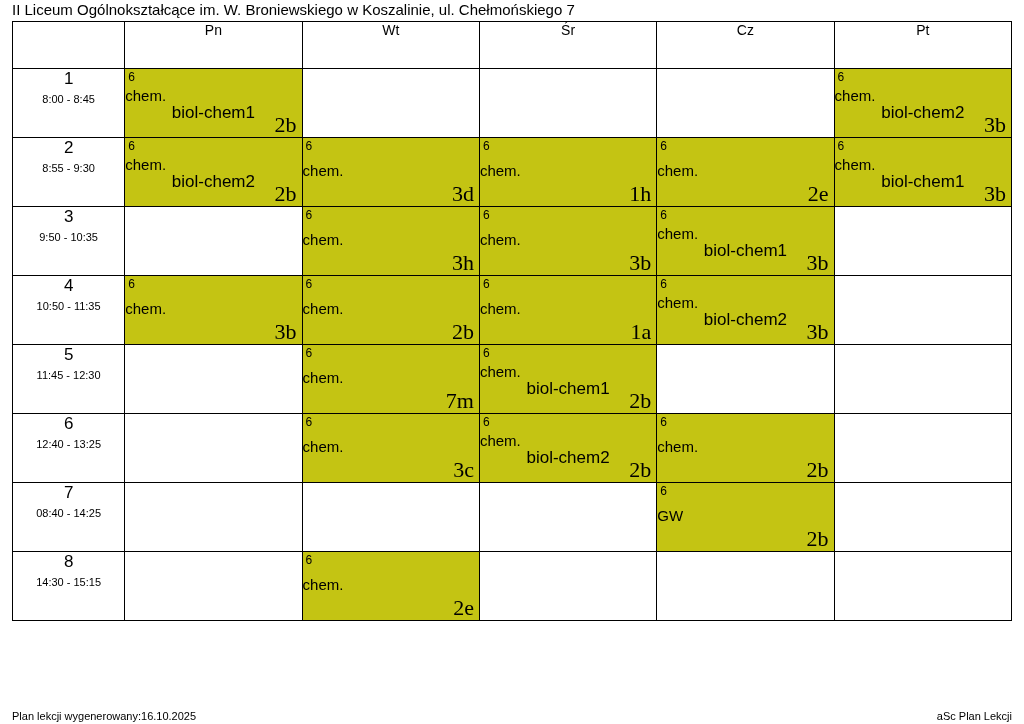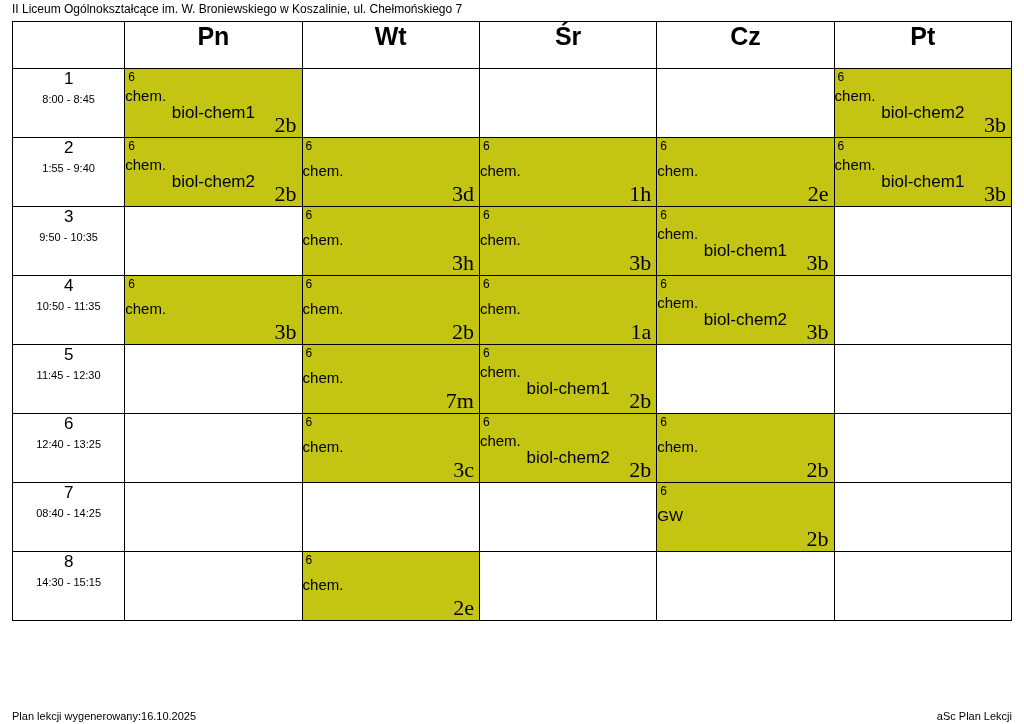--- a/index.html
+++ b/index.html
@@ -22,43 +22,43 @@
   }
   .title {
     text-align: center;
     font-size: 37px;
     font-weight: normal;
     margin: 8px 0 0 0;
     letter-spacing: 0px;
     line-height: 44px;
   }
   .school {
-    font-size: 12px;
+    font-size: 15px;
     margin: 3px 0 0 12px;
     line-height: 13px;
   }
   table.grid {
     border-collapse: collapse;
     table-layout: fixed;
     width: 1000px;
     margin: 5px 0 0 12px;
     border: 1px solid #000;
   }
   table.grid td, table.grid th {
     border: 1px solid #000;
     padding: 0;
     vertical-align: top;
   }
   col.hour { width: 112px; }
   col.day { width: 177px; }
 
   thead th {
     height: 46px;
-    font-size: 25px;
-    font-weight: bold;
+    font-size: 14px;
+    font-weight: normal;
     vertical-align: middle;
   }
   thead th.corner { }
 
   td.hourcell {
     text-align: center;
     vertical-align: middle;
     height: 68px;
   }
   .hournum {
@@ -175,21 +175,21 @@
             <span class="subject">chem.</span>
             <span class="group">biol-chem2</span>
             <span class="class">3b</span>
           </div>
         </td>
       </tr>
 
       <tr>
         <td class="hourcell">
           <div class="hournum">2</div>
-          <div class="hourtime">1:55 - 9:40</div>
+          <div class="hourtime">8:55 - 9:30</div>
         </td>
         <td class="lesson">
           <div class="card">
             <span class="num">6</span>
             <span class="subject">chem.</span>
             <span class="group">biol-chem2</span>
             <span class="class">2b</span>
           </div>
         </td>
         <td class="lesson">

